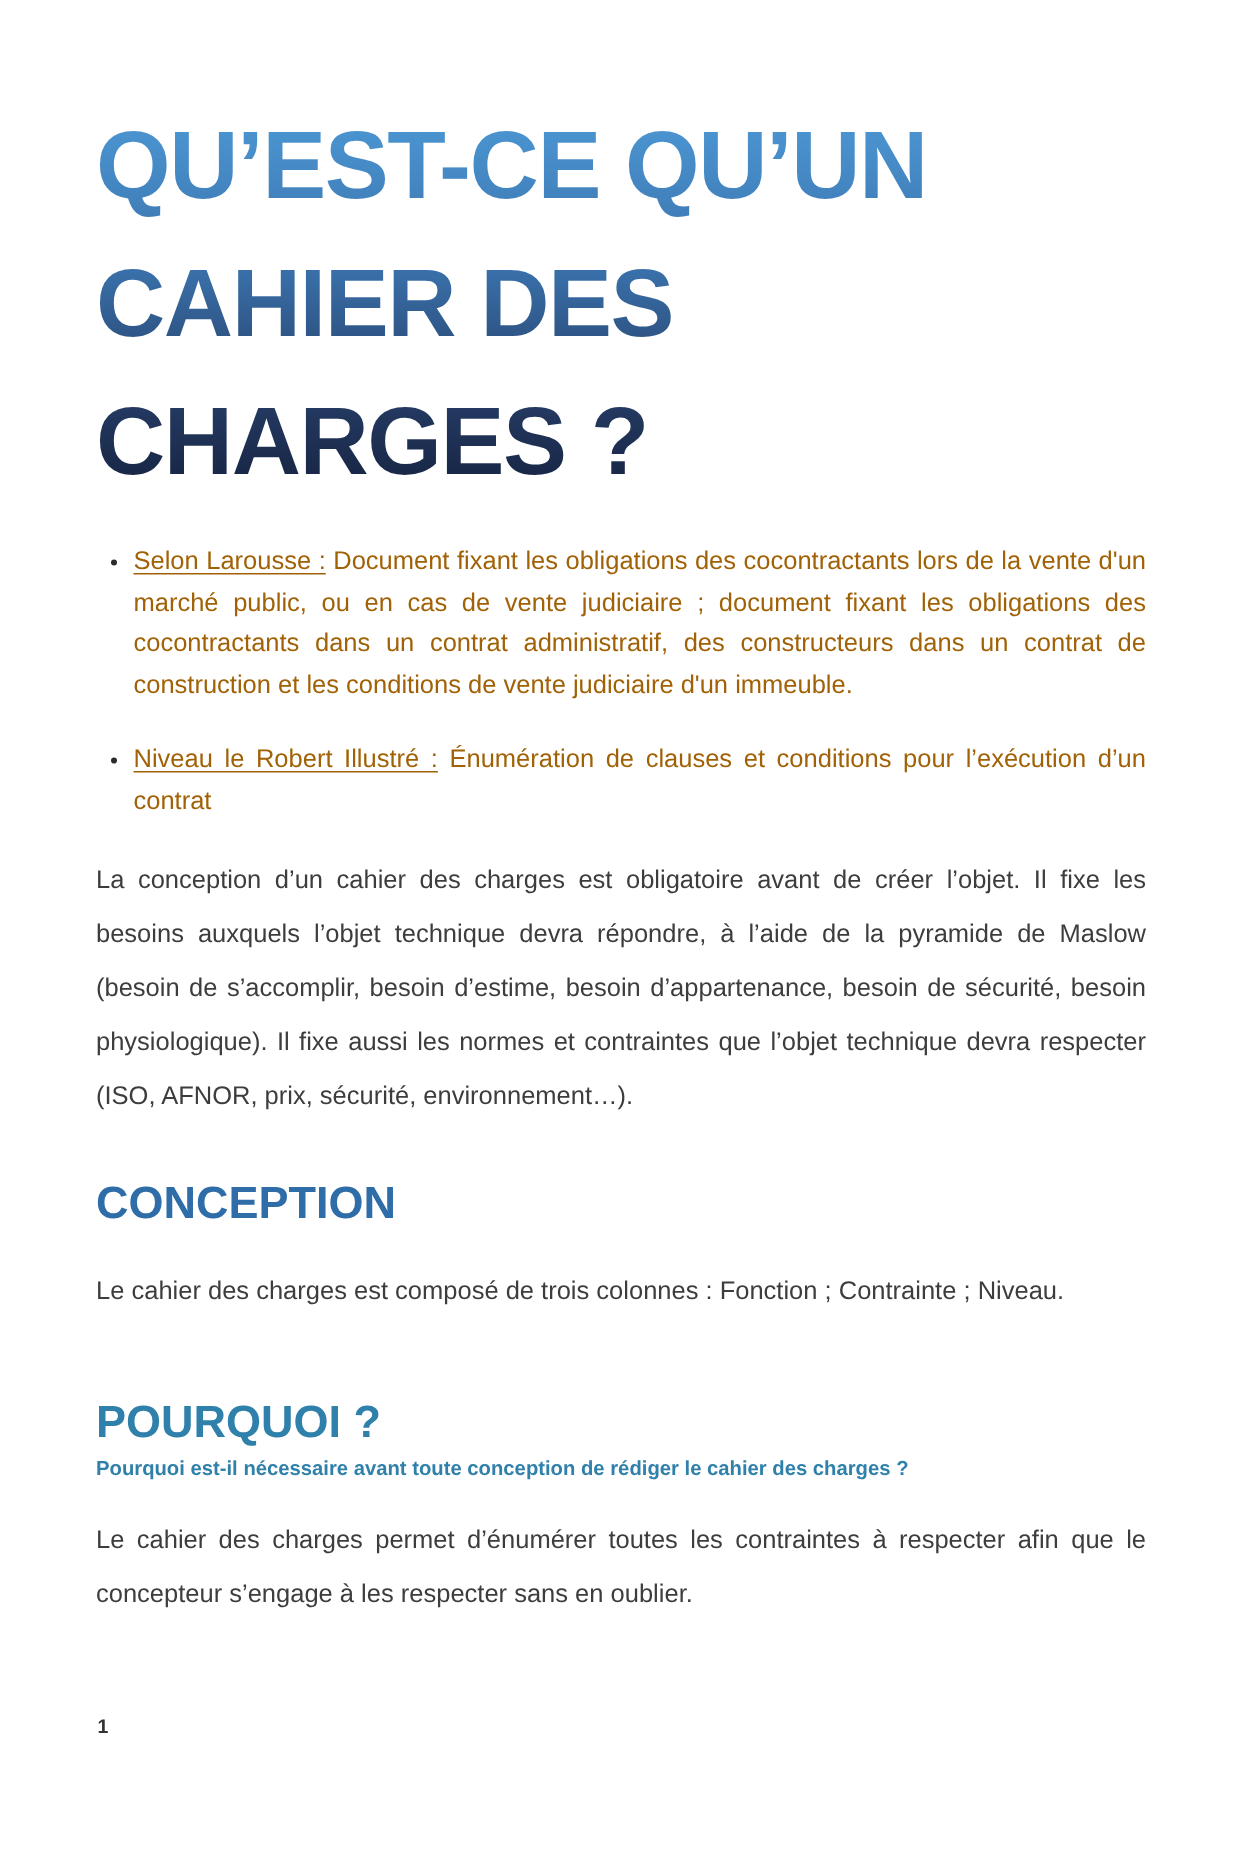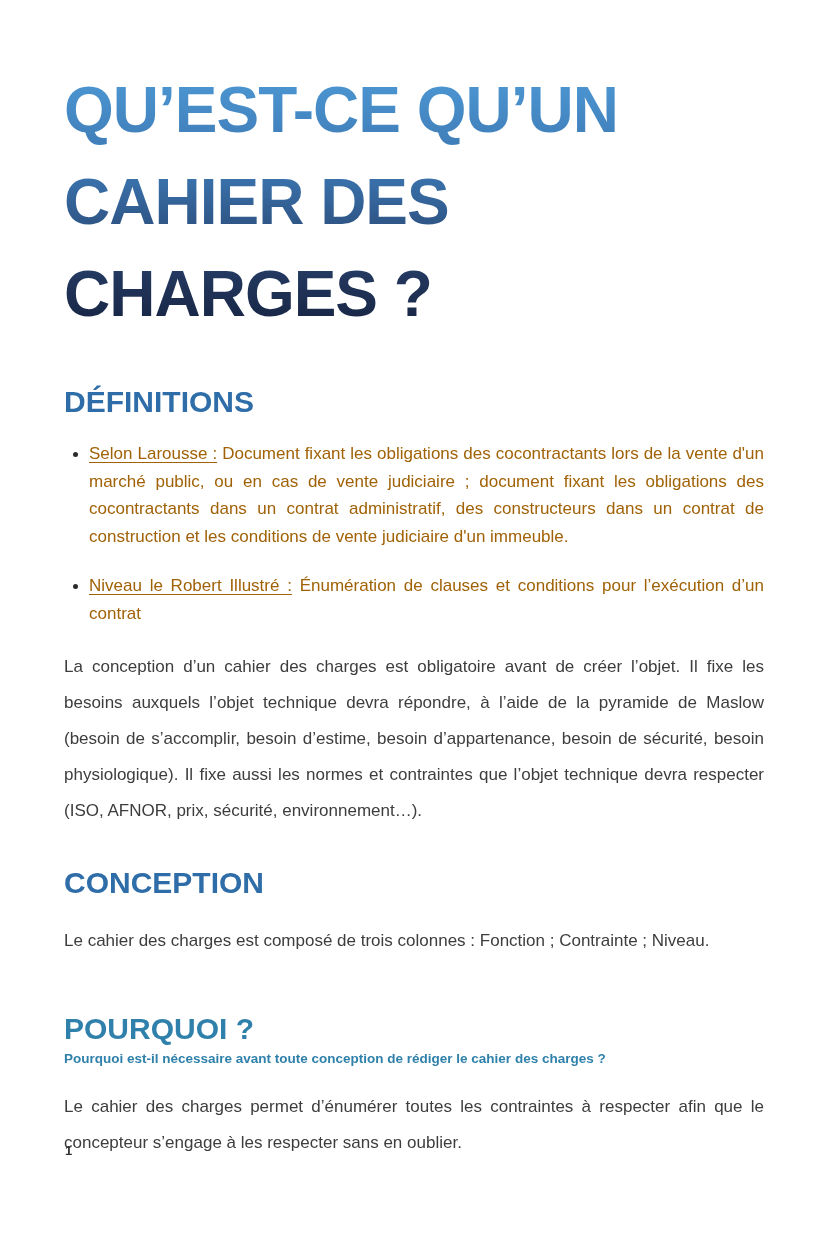--- a/index.html
+++ b/index.html
@@ -113,21 +113,20 @@
 <body>
 
 <div class="page">
 
   <h1 class="doc-title">
     <span class="t-line">QU’EST-CE QU’UN</span>
     <span class="t-line">CAHIER DES</span>
     <span class="t-line">CHARGES ?</span>
   </h1>
 
-  <h2 class="section-heading">DÉFINITIONS</h2>
 
   <ul class="definitions-list">
     <li><span class="def-lead">Selon Larousse :</span><span> Document fixant les obligations des cocontractants lors de la vente d'un marché public, ou en cas de vente judiciaire ; document fixant les obligations des cocontractants dans un contrat administratif, des constructeurs dans un contrat de construction et les conditions de vente judiciaire d'un immeuble.</span></li>
     <li><span class="def-lead">Niveau le Robert Illustré :</span><span> Énumération de clauses et conditions pour l’exécution d’un contrat</span></li>
   </ul>
 
   <p class="body-text">La conception d’un cahier des charges est obligatoire avant de créer l’objet. Il fixe les besoins auxquels l’objet technique devra répondre, à l’aide de la pyramide de Maslow (besoin de s’accomplir, besoin d’estime, besoin d’appartenance, besoin de sécurité, besoin physiologique). Il fixe aussi les normes et contraintes que l’objet technique devra respecter (ISO, AFNOR, prix, sécurité, environnement…).</p>
 
   <h2 class="section-heading tight">CONCEPTION</h2>
   <p class="body-text">Le cahier des charges est composé de trois colonnes : Fonction ; Contrainte ; Niveau.</p>

